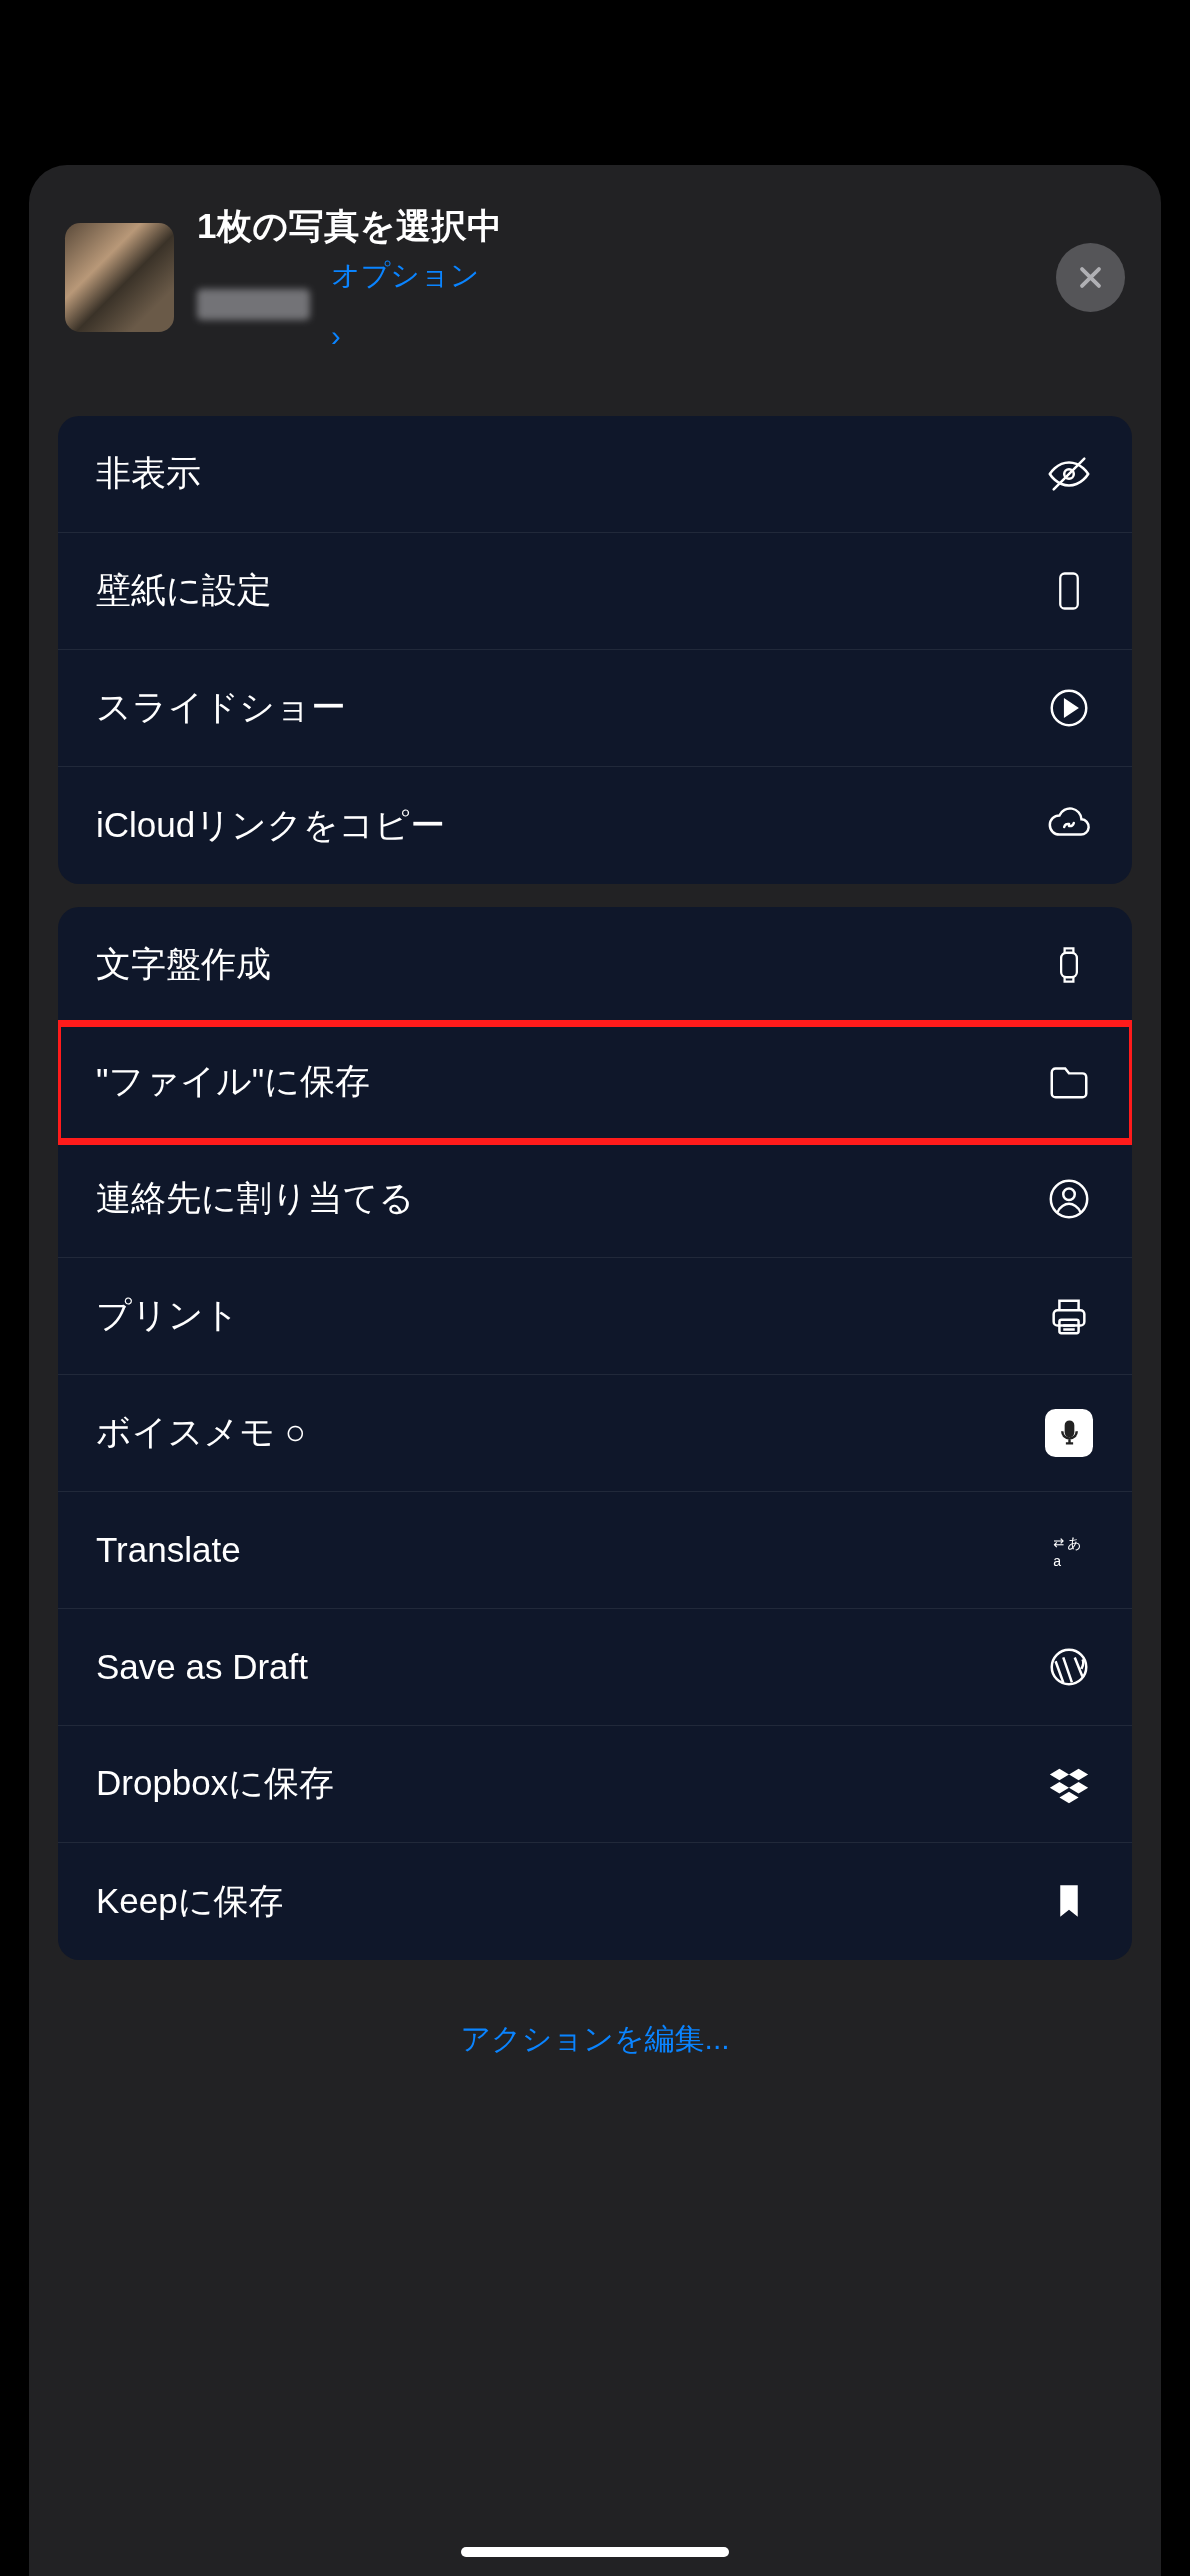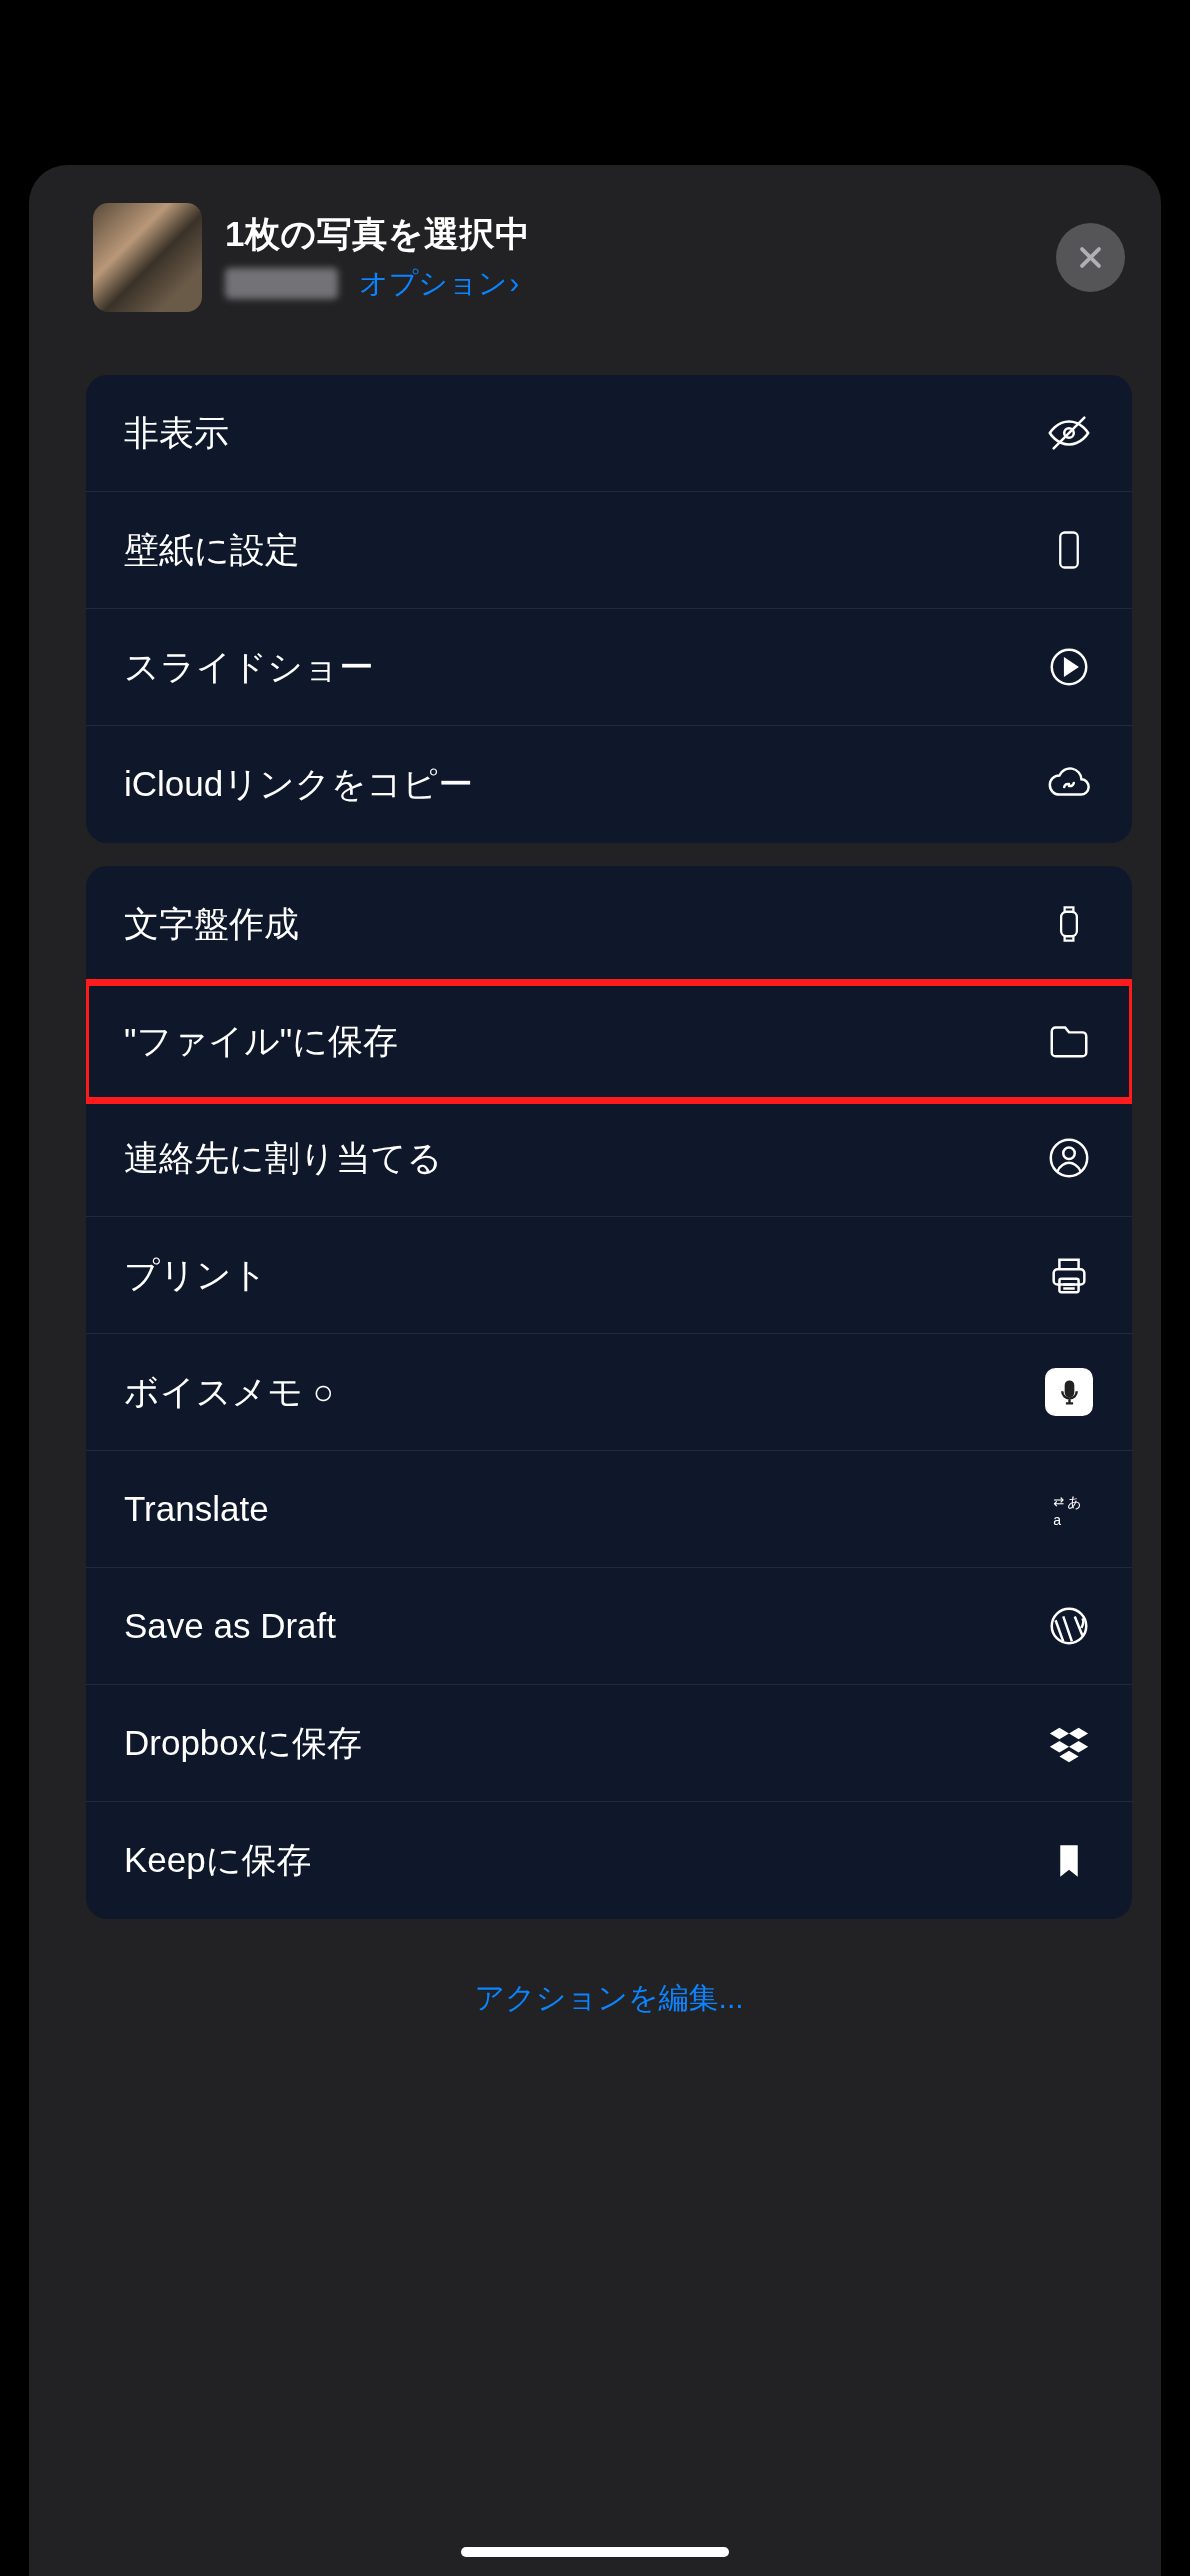--- a/index.html
+++ b/index.html
@@ -43,40 +43,39 @@
   .battery-fill{ position:absolute; left:1.9px; top:1.9px; bottom:1.9px; width:90%; background:#34c759; border-radius:3.8px;}
   .bolt{position:relative; z-index:1; color:#000; font-size:17px; font-weight:900;}
 
   
   .sheet {
     position:absolute; left:29px; right:29px; top:165px; bottom:0;
     border-radius: 38px 38px 0 0;
     background: rgba(40,40,42,0.85);
     backdrop-filter: blur(9.6px);
     overflow: hidden;
-    padding-left: 28px;
   }
 
   .sheet-header{
     display:flex; align-items:center; gap:23px;
     padding: 38px 36px 40px 36px;
   }
   .thumb{
     width:109px; height:109px; border-radius:15.3px;
     background: linear-gradient(135deg,#5a4a3a 0%, #b89878 35%, #3a3228 55%, #6a5a48 80%);
     flex:none;
   }
   .header-text{ flex:1; display:flex; flex-direction:column; gap:5.8px; }
   .header-title{ font-size:35px; font-weight:700; letter-spacing:0.5px;}
   .header-sub-row{ display:flex; align-items:center; gap:21px;}
   .blur-chip{
     width:113px; height:31px; background:#7c7c80; border-radius:4.8px;
     filter: blur(3.8px); opacity:0.9;
   }
-  .options-link{ color:#0a84ff; font-size:29px; display:flex; align-items:center; gap:2px;}
+  .options-link{ color:#0a84ff; font-size:29px; display:flex; align-items:flex-start; gap:24px;flex-direction:column;}
   .chev{ color:#0a84ff; font-size:29px; }
   .close-btn{
     width:69px; height:69px; border-radius:50%;
     background:#555558; display:flex; align-items:center; justify-content:center;
     flex:none;
   }
   .close-btn svg{width:29px;height:29px;}
 
   
   .group{

